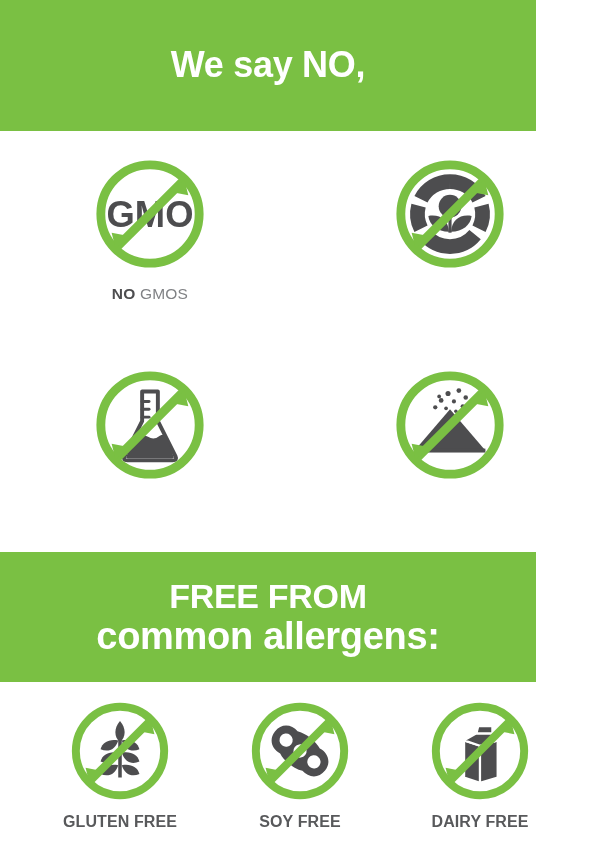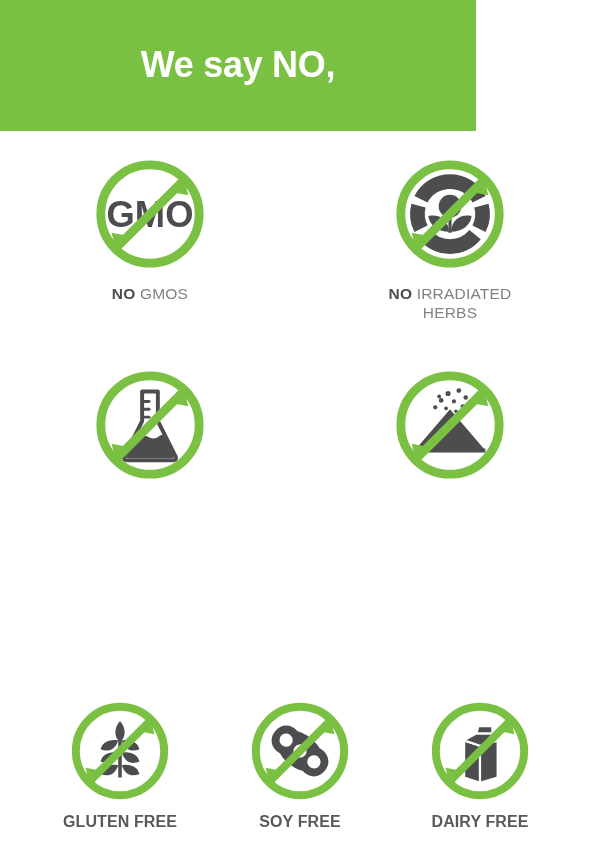--- a/index.html
+++ b/index.html
@@ -17,21 +17,21 @@
     position: relative;
     width: 600px;
     height: 855px;
     background: #ffffff;
   }
 
   
   .band {
     position: absolute;
     left: 0;
-    width: 476px;
+    width: 536px;
     background: #7ac043;
     display: flex;
     flex-direction: column;
     align-items: center;
     justify-content: center;
     color: #ffffff;
     text-align: center;
   }
   .band-top {
     top: 0;
@@ -168,25 +168,20 @@
           <rect x="58.4" y="62" width="3.2" height="17" fill="#4d4d4f"></rect>
 
           <circle cx="60" cy="60" r="50" fill="none" stroke="#7ac043" stroke-width="9"></circle>
           <g stroke="#7ac043" stroke-width="9" fill="none">
             <line x1="25" y1="95" x2="95" y2="25"></line>
           </g>
           <polygon points="95,25 99,41 79,37" fill="#7ac043"></polygon>
           <polygon points="25,95 21,79 41,83" fill="#7ac043"></polygon>
         </svg>
       </div>
-      <div class="no-caption">
-        <span class="no-word">NO</span>
-        <span>IRRADIATED</span><br>
-        <span>HERBS</span>
-      </div>
     </div>
 
     <div class="no-cell">
       <div class="badge">
         <svg viewBox="0 0 120 120" width="100%" height="100%" aria-hidden="true">
 
           <path d="M52 26 L68 26 L68 56 L86 92 Q88 96 83 96 L37 96 Q32 96 34 92 L52 56 Z" fill="#ffffff" stroke="#4d4d4f" stroke-width="4" stroke-linejoin="round"></path>
 
           <path d="M44 74 Q52 68 58 72 Q64 76 70 71 Q75 68 77 74 L84 92 Q85 94 82 94 L38 94 Q35 94 36 92 Z" fill="#4d4d4f"></path>
 
@@ -231,20 +226,24 @@
             <line x1="25" y1="95" x2="95" y2="25"></line>
           </g>
           <polygon points="95,25 99,41 79,37" fill="#7ac043"></polygon>
           <polygon points="25,95 21,79 41,83" fill="#7ac043"></polygon>
         </svg>
       </div>
     </div>
 
   </div>
 
+  <div class="band band-mid">
+    <span class="band-line line-1">FREE FROM</span>
+    <span class="band-line line-2">common allergens:</span>
+  </div>
 
   <div class="allergen-row">
 
     <div class="allergen-cell">
       <div class="badge">
         <svg viewBox="0 0 120 120" width="100%" height="100%" aria-hidden="true">
 
           <g fill="#4d4d4f">
             <rect x="58" y="34" width="4" height="56"></rect>
             <path d="M60 26 C67 34 67 44 60 50 C53 44 53 34 60 26 Z"></path>

